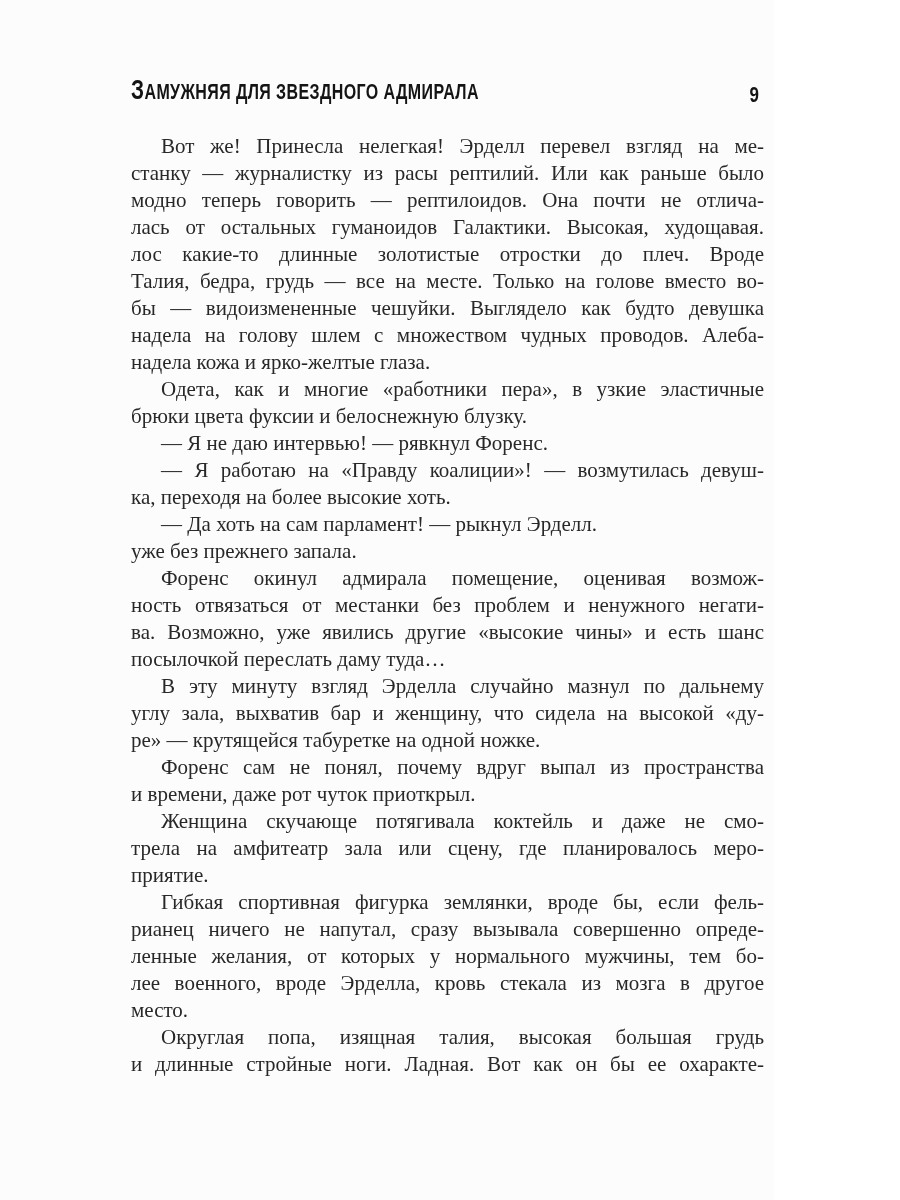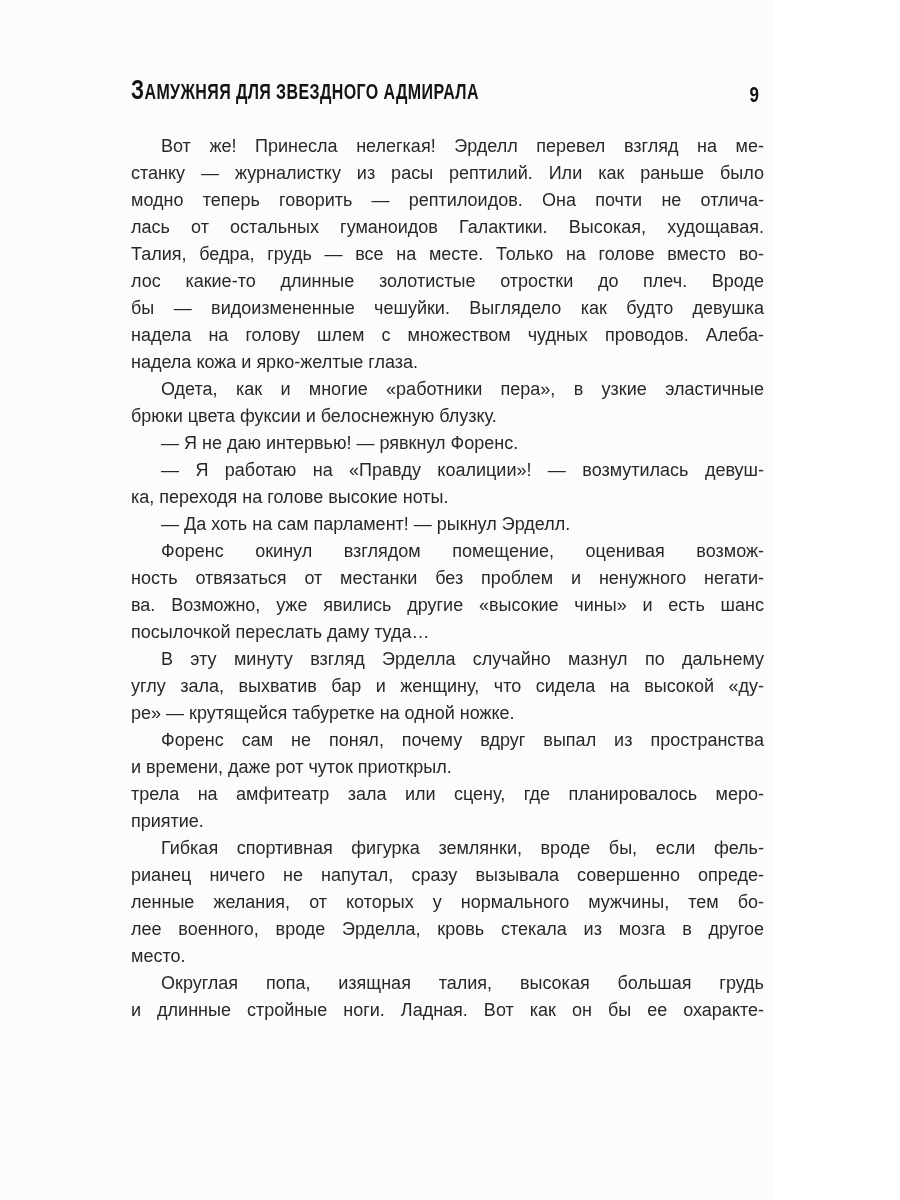--- a/index.html
+++ b/index.html
@@ -47,22 +47,22 @@
   .page-number {
     font-family: "Liberation Sans", sans-serif;
     font-weight: 700;
     font-size: 20px;
     transform: scale(0.85, 1.08);
     transform-origin: right bottom;
     padding-right: 6px;
   }
   .body-text {
     margin-top: 26px;
-    font-family: Liberation Sans, sans-serif;
-    font-size: 18px;
+    font-family: Liberation Serif, serif;
+    font-size: 21px;
     line-height: 27px;
     color: #282828;
   }
   .paragraph {
     margin: 0;
   }
   .line {
     text-align: justify;
     text-align-last: justify;
     white-space: normal;
@@ -82,58 +82,60 @@
     <div class="running-header">
       <span class="book-title">Замужняя для звездного адмирала</span>
       <span class="page-number">9</span>
     </div>
     <div class="body-text">
         <div class="paragraph">
           <div class="line first">Вот же! Принесла нелегкая! Эрделл перевел взгляд на ме-</div>
           <div class="line">станку — журналистку из расы рептилий. Или как раньше было</div>
           <div class="line">модно теперь говорить — рептилоидов. Она почти не отлича-</div>
           <div class="line">лась от остальных гуманоидов Галактики. Высокая, худощавая.</div>
+          <div class="line">лос какие-то длинные золотистые отростки до плеч. Вроде</div>
           <div class="line">Талия, бедра, грудь — все на месте. Только на голове вместо во-</div>
-          <div class="line">лос какие-то длинные золотистые отростки до плеч. Вроде</div>
           <div class="line">бы — видоизмененные чешуйки. Выглядело как будто девушка</div>
           <div class="line">надела на голову шлем с множеством чудных проводов. Алеба-</div>
           <div class="line last">надела кожа и ярко-желтые глаза.</div>
         </div>
         <div class="paragraph">
           <div class="line first">Одета, как и многие «работники пера», в узкие эластичные</div>
           <div class="line last">брюки цвета фуксии и белоснежную блузку.</div>
         </div>
         <div class="paragraph">
           <div class="line first last">— Я не даю интервью! — рявкнул Форенс.</div>
         </div>
         <div class="paragraph">
           <div class="line first">— Я работаю на «Правду коалиции»! — возмутилась девуш-</div>
-          <div class="line last">ка, переходя на голове высокие ноты.</div>
+          <div class="line last">ка, переходя на более высокие хоть.</div>
         </div>
         <div class="paragraph">
           <div class="line first last">— Да хоть на сам парламент! — рыкнул Эрделл.</div>
         </div>
         <div class="paragraph">
+          <div class="line last">уже без прежнего запала.</div>
         </div>
         <div class="paragraph">
-          <div class="line first">Форенс окинул взглядом помещение, оценивая возмож-</div>
+          <div class="line first">Форенс окинул адмирала помещение, оценивая возмож-</div>
           <div class="line">ность отвязаться от местанки без проблем и ненужного негати-</div>
           <div class="line">ва. Возможно, уже явились другие «высокие чины» и есть шанс</div>
           <div class="line last">посылочкой переслать даму туда…</div>
         </div>
         <div class="paragraph">
           <div class="line first">В эту минуту взгляд Эрделла случайно мазнул по дальнему</div>
           <div class="line">углу зала, выхватив бар и женщину, что сидела на высокой «ду-</div>
           <div class="line last">ре» — крутящейся табуретке на одной ножке.</div>
         </div>
         <div class="paragraph">
           <div class="line first">Форенс сам не понял, почему вдруг выпал из пространства</div>
           <div class="line last">и времени, даже рот чуток приоткрыл.</div>
         </div>
         <div class="paragraph">
+          <div class="line first">Женщина скучающе потягивала коктейль и даже не смо-</div>
           <div class="line">трела на амфитеатр зала или сцену, где планировалось меро-</div>
           <div class="line last">приятие.</div>
         </div>
         <div class="paragraph">
           <div class="line first">Гибкая спортивная фигурка землянки, вроде бы, если фель-</div>
           <div class="line">рианец ничего не напутал, сразу вызывала совершенно опреде-</div>
           <div class="line">ленные желания, от которых у нормального мужчины, тем бо-</div>
           <div class="line">лее военного, вроде Эрделла, кровь стекала из мозга в другое</div>
           <div class="line last">место.</div>
         </div>

